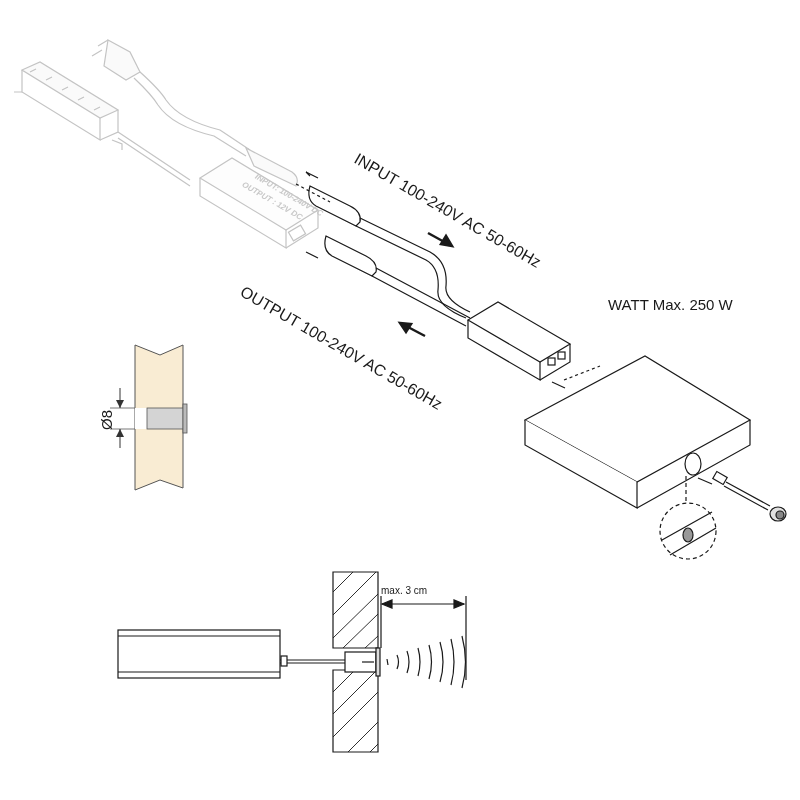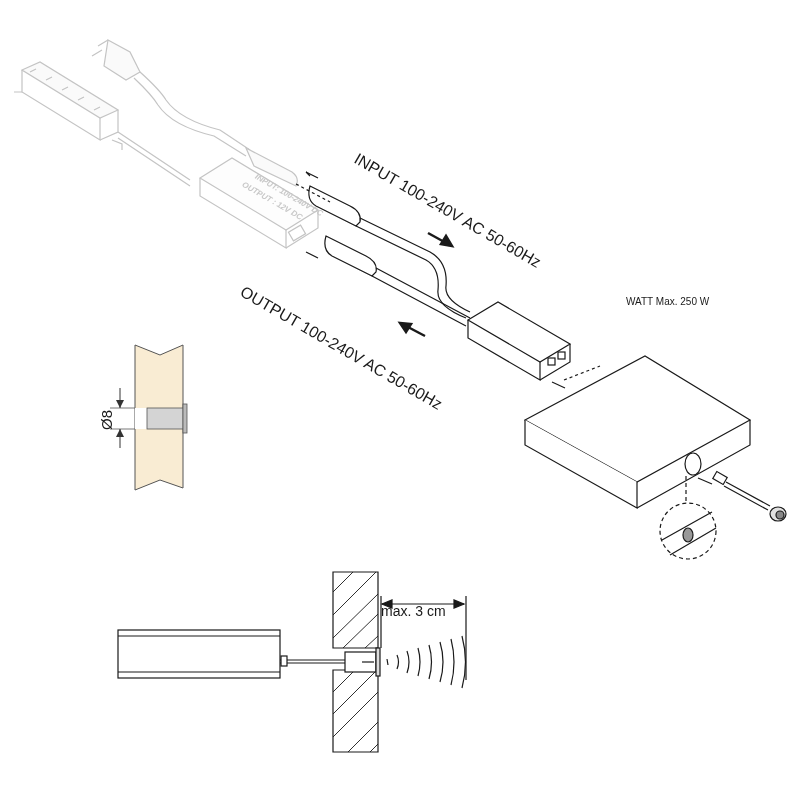--- a/index.html
+++ b/index.html
@@ -1,22 +1,22 @@
 <!DOCTYPE html>
 <html><head>
 <meta charset="utf-8">
 <style>
   html, body { margin:0; padding:0; background:#ffffff; }
   body { width:800px; height:800px; position:relative; overflow:hidden; font-family:"Liberation Sans", sans-serif; }
   svg { position:absolute; left:0; top:0; }
   .lbl { position:absolute; font-family:"Liberation Sans", sans-serif; color:#1a1a1a; white-space:nowrap; transform-origin:0 0; }
   .lbl-input { left:360px; top:150px; font-size:16px; transform:rotate(30deg); }
   .lbl-output { left:246px; top:283px; font-size:16px; transform:rotate(30deg); }
-  .lbl-watt { left:626px; top:296px; font-size:10px; }
-  .lbl-max { left:381px; top:585px; font-size:14px;margin-top:18px; }
+  .lbl-watt { left:608px; top:296px; font-size:15px; }
+  .lbl-max { left:381px; top:585px; font-size:10px; }
   .lbl-dia { left:98px; top:430px; font-size:15px; transform:rotate(-90deg); }
   .faded { position:absolute; font-size:8px; font-weight:bold; font-style:italic; color:#c8c8c8; transform-origin:0 0; white-space:nowrap; }
   .faded-in { left:258px; top:172px; transform:rotate(30deg); }
   .faded-out { left:245px; top:180px; transform:rotate(30deg); }
 </style>
 </head>
 <body>
 
 <svg width="800" height="800" viewBox="0 0 800 800" xmlns="http://www.w3.org/2000/svg">
 

